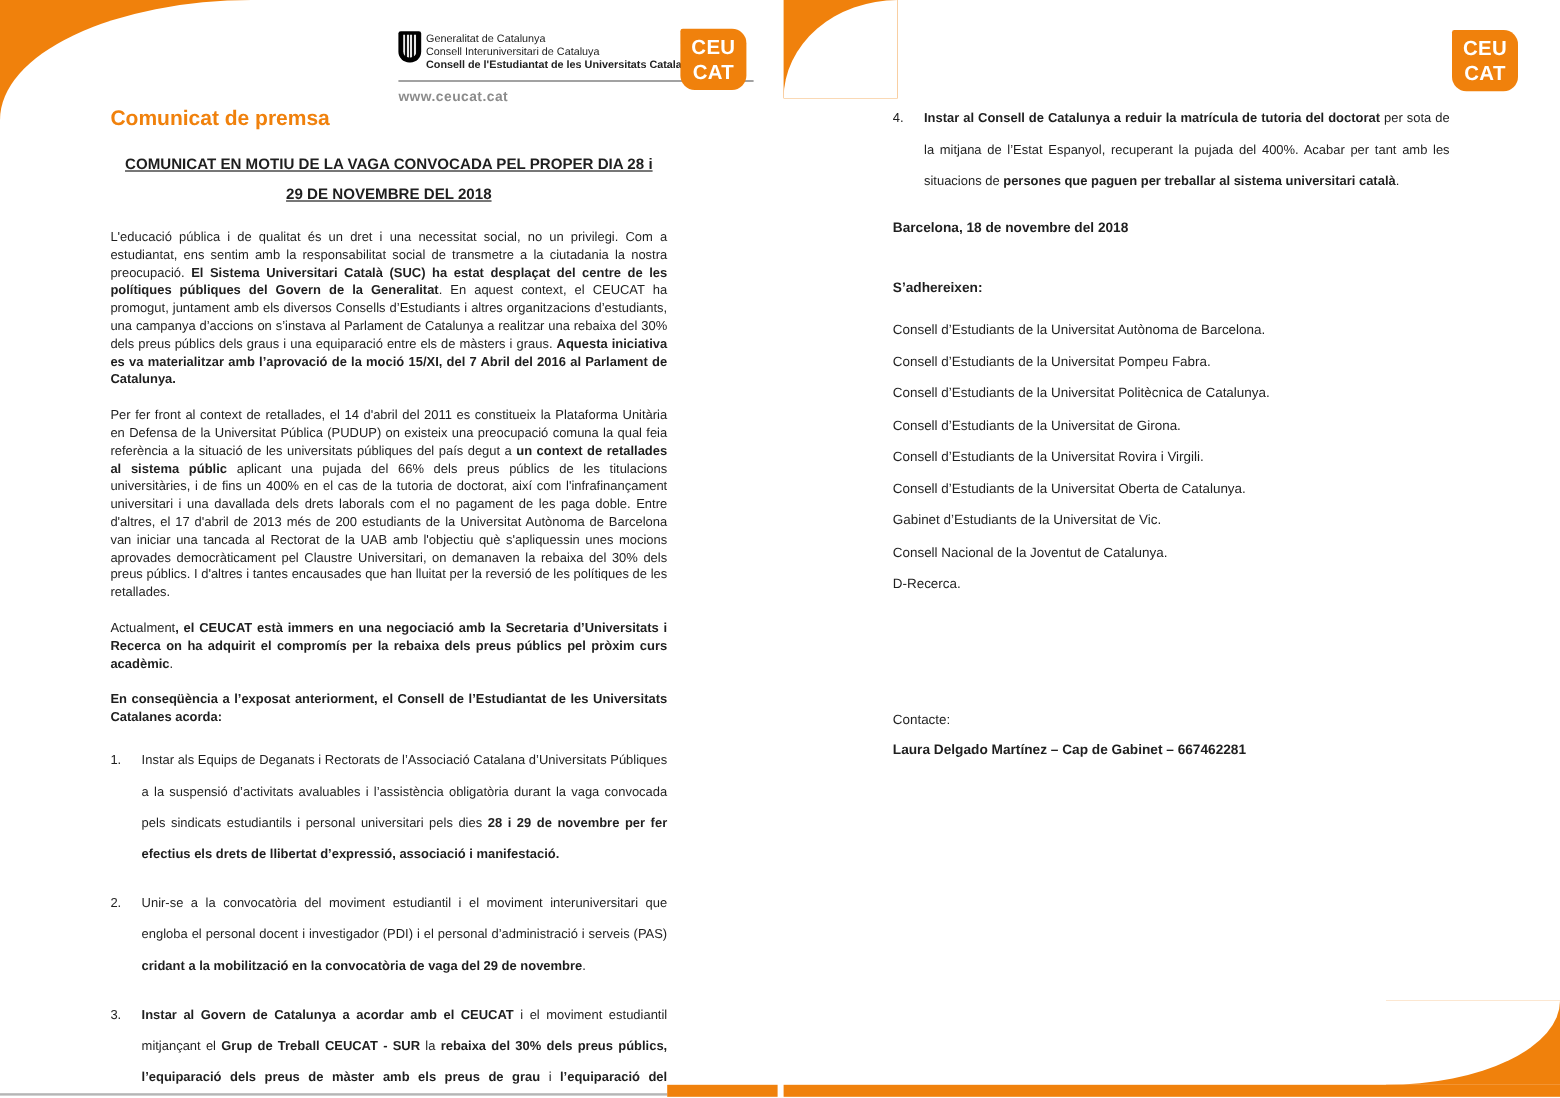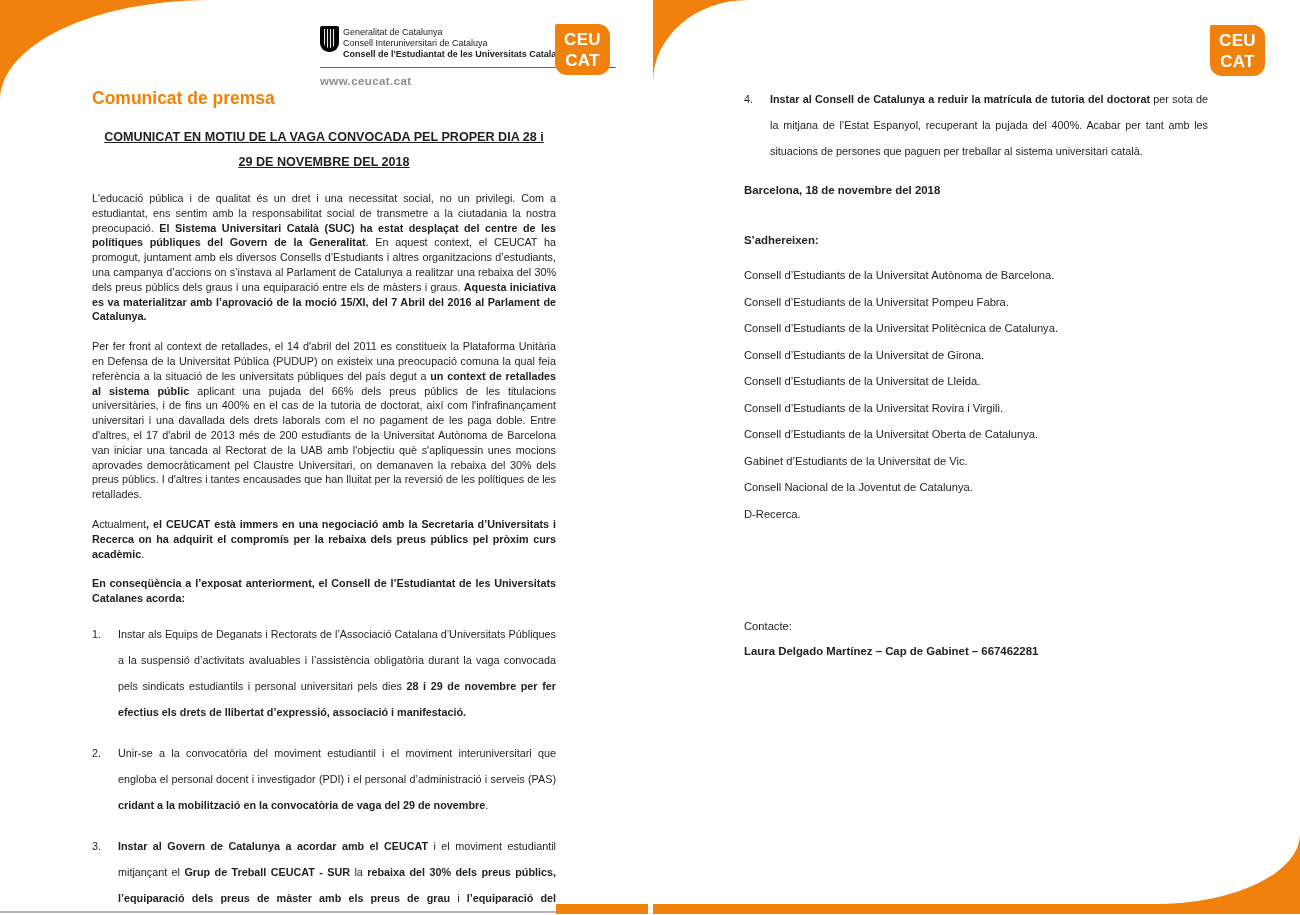--- a/index.html
+++ b/index.html
@@ -17,21 +17,21 @@
   .swoosh-tl.big{width:210px;height:100px;}
   .swoosh-tl.small{width:95px;height:82px;}
   .swoosh-br{position:absolute;right:0;bottom:11px;width:145px;height:70px;background:var(--accent,#F0810C);overflow:hidden;}
   .swoosh-br .mask{position:absolute;left:0;top:0;width:100%;height:100%;background:#fff;border-bottom-right-radius:100% 100%;}
   .bottom-accent{position:absolute;bottom:1px;height:10px;background:var(--accent,#F0810C);}
   .page-left .bottom-accent{left:556px;width:92px;}
   .page-right .bottom-accent{left:0;width:647px;}
   .bottom-rule{position:absolute;bottom:2px;left:0;width:556px;height:2px;background:var(--rule-gray,#b5b5b5);}
 
   
-  .letterhead{position:absolute;left:320px;top:26px;width:296px;}
+  .letterhead{position:absolute;left:332px;top:26px;width:296px;}
   .gov-block{display:flex;align-items:flex-start;gap:4px;}
   .shield{display:inline-block;width:19px;height:26px;background:#000;border-radius:2px 2px 9px 9px;position:relative;flex:0 0 auto;}
   .shield i{position:absolute;left:4px;right:4px;top:3px;bottom:4px;display:block;
     background:repeating-linear-gradient(90deg,#e8e8e8 0 1.5px,#111 1.5px 3px);border-radius:0 0 5px 5px;}
   .org-lines{font-size:9px;line-height:11px;color:#222;padding-top:1px;}
   .org-lines .b{font-weight:bold;}
   .head-rule{height:1px;background:#666;margin-top:7px;}
   .site{font-size:11.5px;font-weight:bold;color:var(--muted-gray,#8c8c8c);letter-spacing:.4px;margin-top:7px;}
   .ceucat-logo{position:absolute;left:235px;top:-2px;width:55px;height:51px;background:var(--accent,#F0810C);
     border-radius:2px 12px 12px 12px;color:#fff;font-weight:bold;font-size:17px;line-height:21px;
@@ -124,33 +124,32 @@
       </div>
 
     <div class="logo-solo">
       <div>CEU</div>
       <div>CAT</div>
     </div>
 
     <div class="content">
       <div class="li">
         <span class="num">4.</span>
-        <div class="li-text"><span style="font-weight: bold;">Instar al Consell de Catalunya a reduir la matrícula de tutoria del doctorat</span><span> per sota de la mitjana de l’Estat Espanyol, recuperant la pujada del 400%. Acabar per tant amb les situacions de </span><span style="font-weight: normal;">persones que paguen per treballar al sistema universitari català</span><span>.</span></div>
+        <div class="li-text"><span style="font-weight: bold;">Instar al Consell de Catalunya a reduir la matrícula de tutoria del doctorat</span><span> per sota de la mitjana de l’Estat Espanyol, recuperant la pujada del 400%. Acabar per tant amb les situacions de </span><span style="font-weight: bold;">persones que paguen per treballar al sistema universitari català</span><span>.</span></div>
       </div>
 
       <p class="bold-line date-line">Barcelona, 18 de novembre del 2018</p>
 
       <p class="bold-line adhere-head">S’adhereixen:</p>
 
       <div class="adherents">
         <p>Consell d’Estudiants de la Universitat Autònoma de Barcelona.</p>
         <p>Consell d’Estudiants de la Universitat Pompeu Fabra.</p>
         <p>Consell d’Estudiants de la Universitat Politècnica de Catalunya.</p>
         <p>Consell d’Estudiants de la Universitat de Girona.</p>
-        <p>Consell d’Estudiants de la Universitat de Lleida.</p>
         <p>Consell d’Estudiants de la Universitat Rovira i Virgili.</p>
         <p>Consell d’Estudiants de la Universitat Oberta de Catalunya.</p>
         <p>Gabinet d’Estudiants de la Universitat de Vic.</p>
         <p>Consell Nacional de la Joventut de Catalunya.</p>
         <p>D-Recerca.</p>
       </div>
 
       <div class="contact-block">
         <p class="plain-line contact-head">Contacte:</p>
         <p class="contact-line">Laura Delgado Martínez – Cap de Gabinet – 667462281</p>

